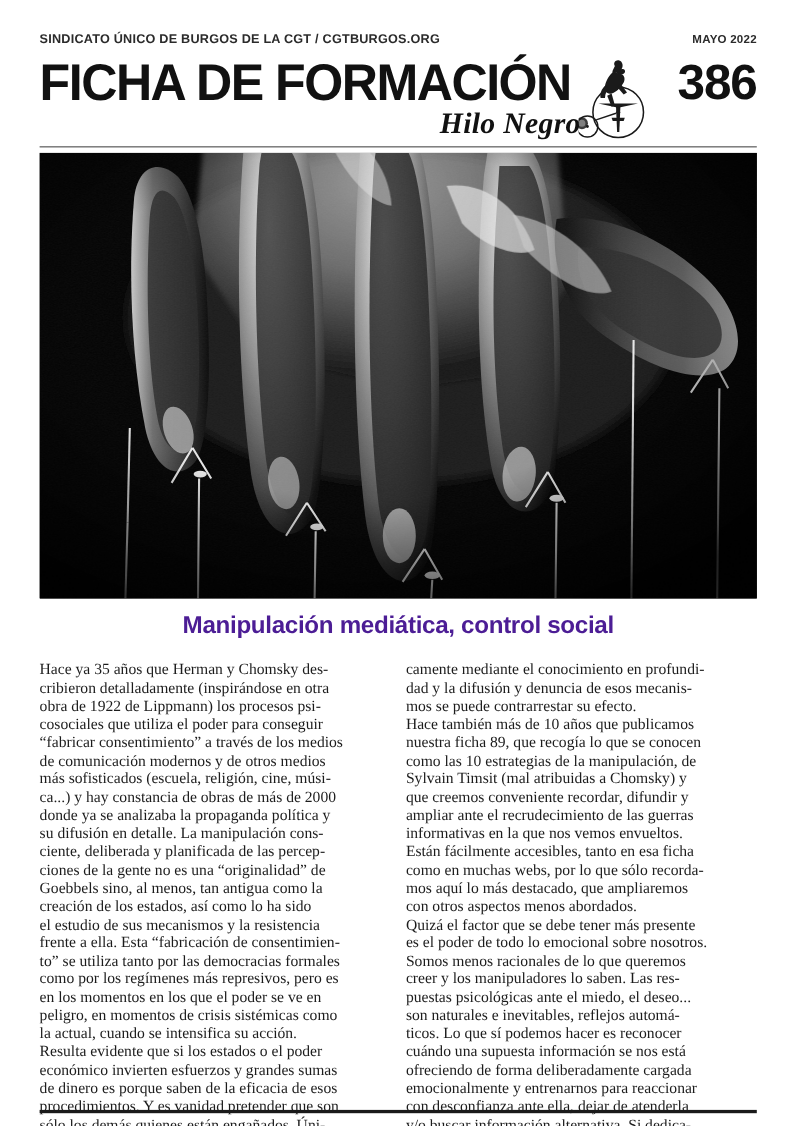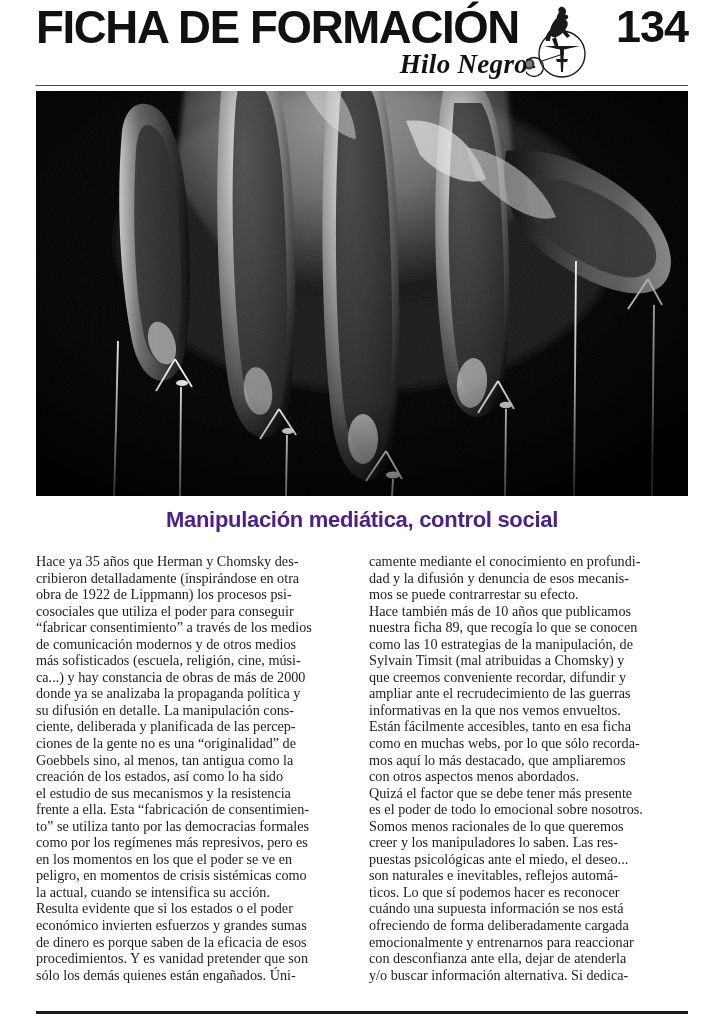--- a/index.html
+++ b/index.html
@@ -162,26 +162,30 @@
     border: 0;
     border-top: 3px solid #1a1a1a;
     margin: 0;
   }
 </style>
 </head>
 <body>
 
 <div class="page">
 
+  <div class="masthead-top">
+    <div class="masthead-org">SINDICATO ÚNICO DE BURGOS DE LA CGT / CGTBURGOS.ORG</div>
+    <div class="masthead-date">MAYO 2022</div>
+  </div>
 
   <div class="masthead-main">
 
     <div class="title-row">
       <h1 class="main-title">FICHA DE FORMACIÓN</h1>
-      <div class="issue-number">134</div>
+      <div class="issue-number">386</div>
     </div>
 
     <div class="subtitle-row">
       <div class="sub-title">Hilo Negro</div>
     </div>
 
     <div class="logo-wrap">
       <svg viewBox="0 0 62 76" xmlns="http://www.w3.org/2000/svg" aria-hidden="true">
 
         <circle cx="36" cy="50" r="23" fill="none" stroke="#1a1a1a" stroke-width="1.4"></circle>

